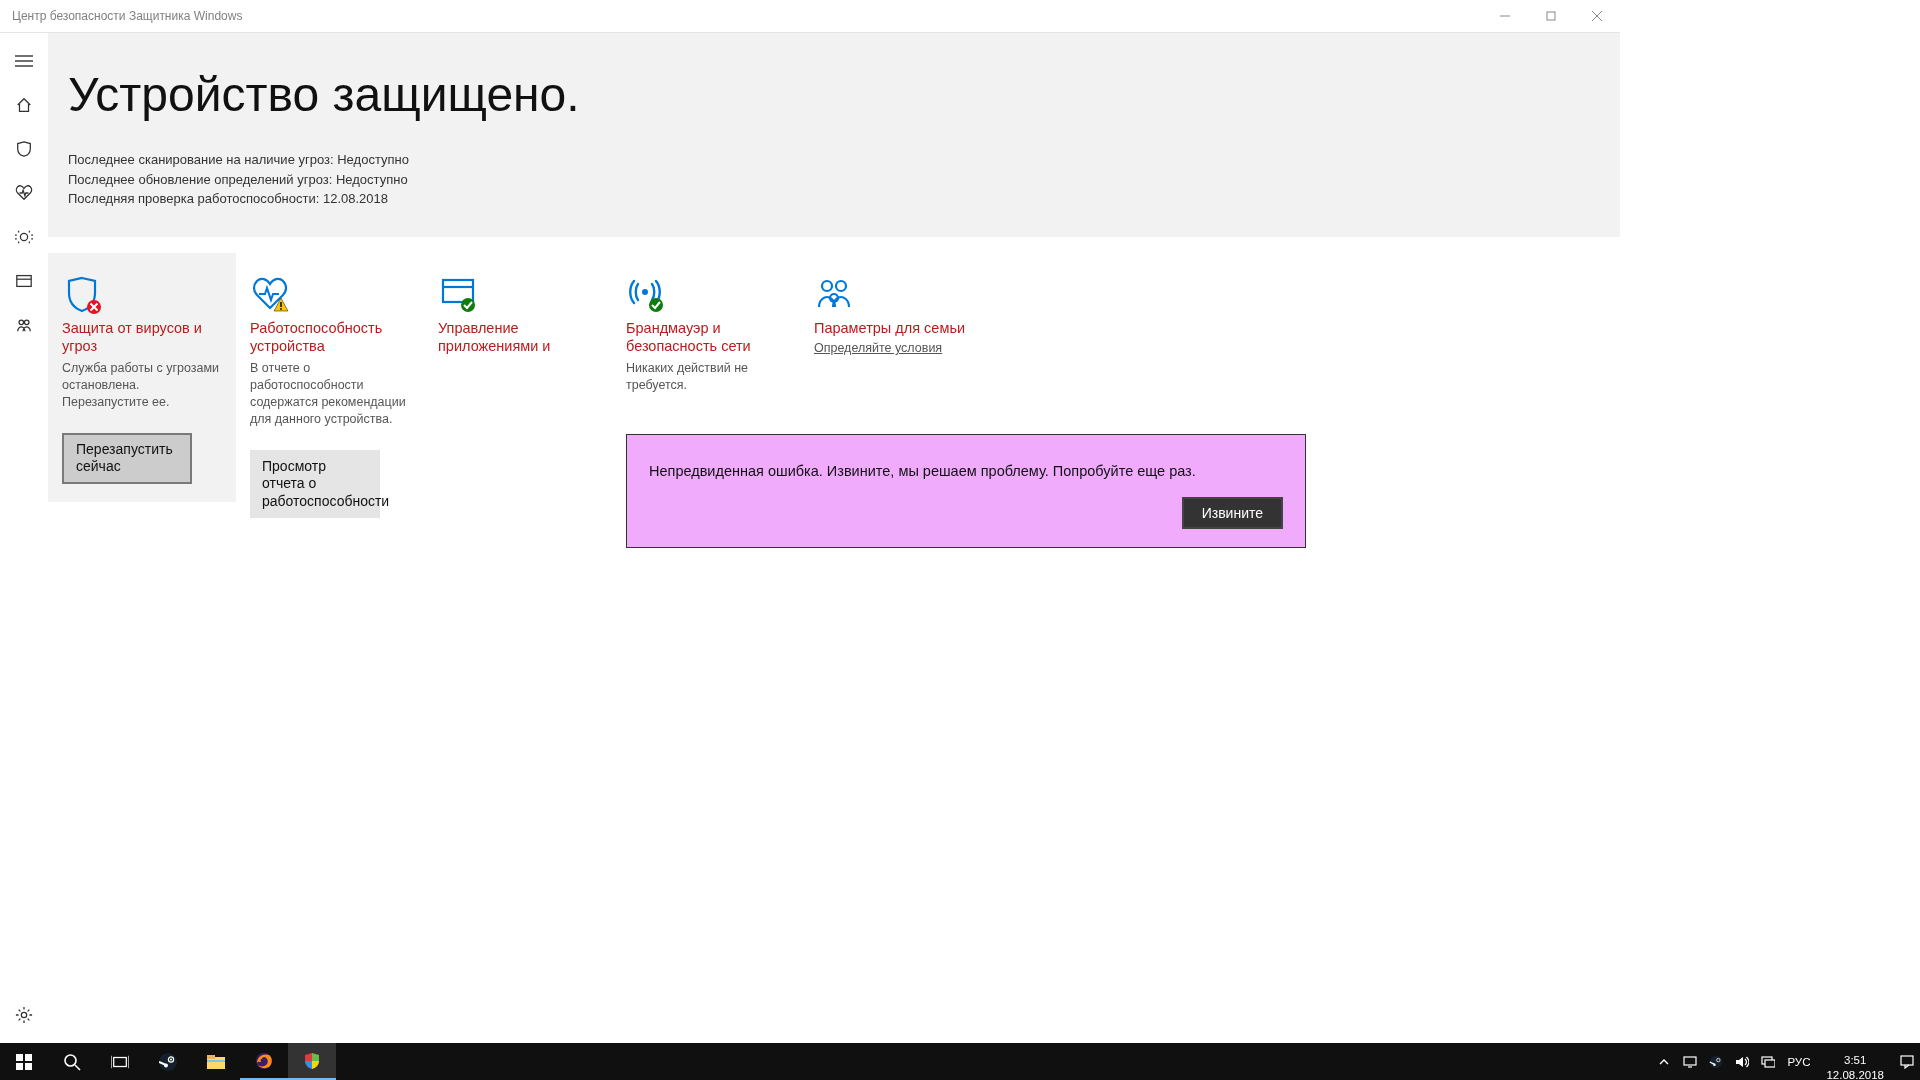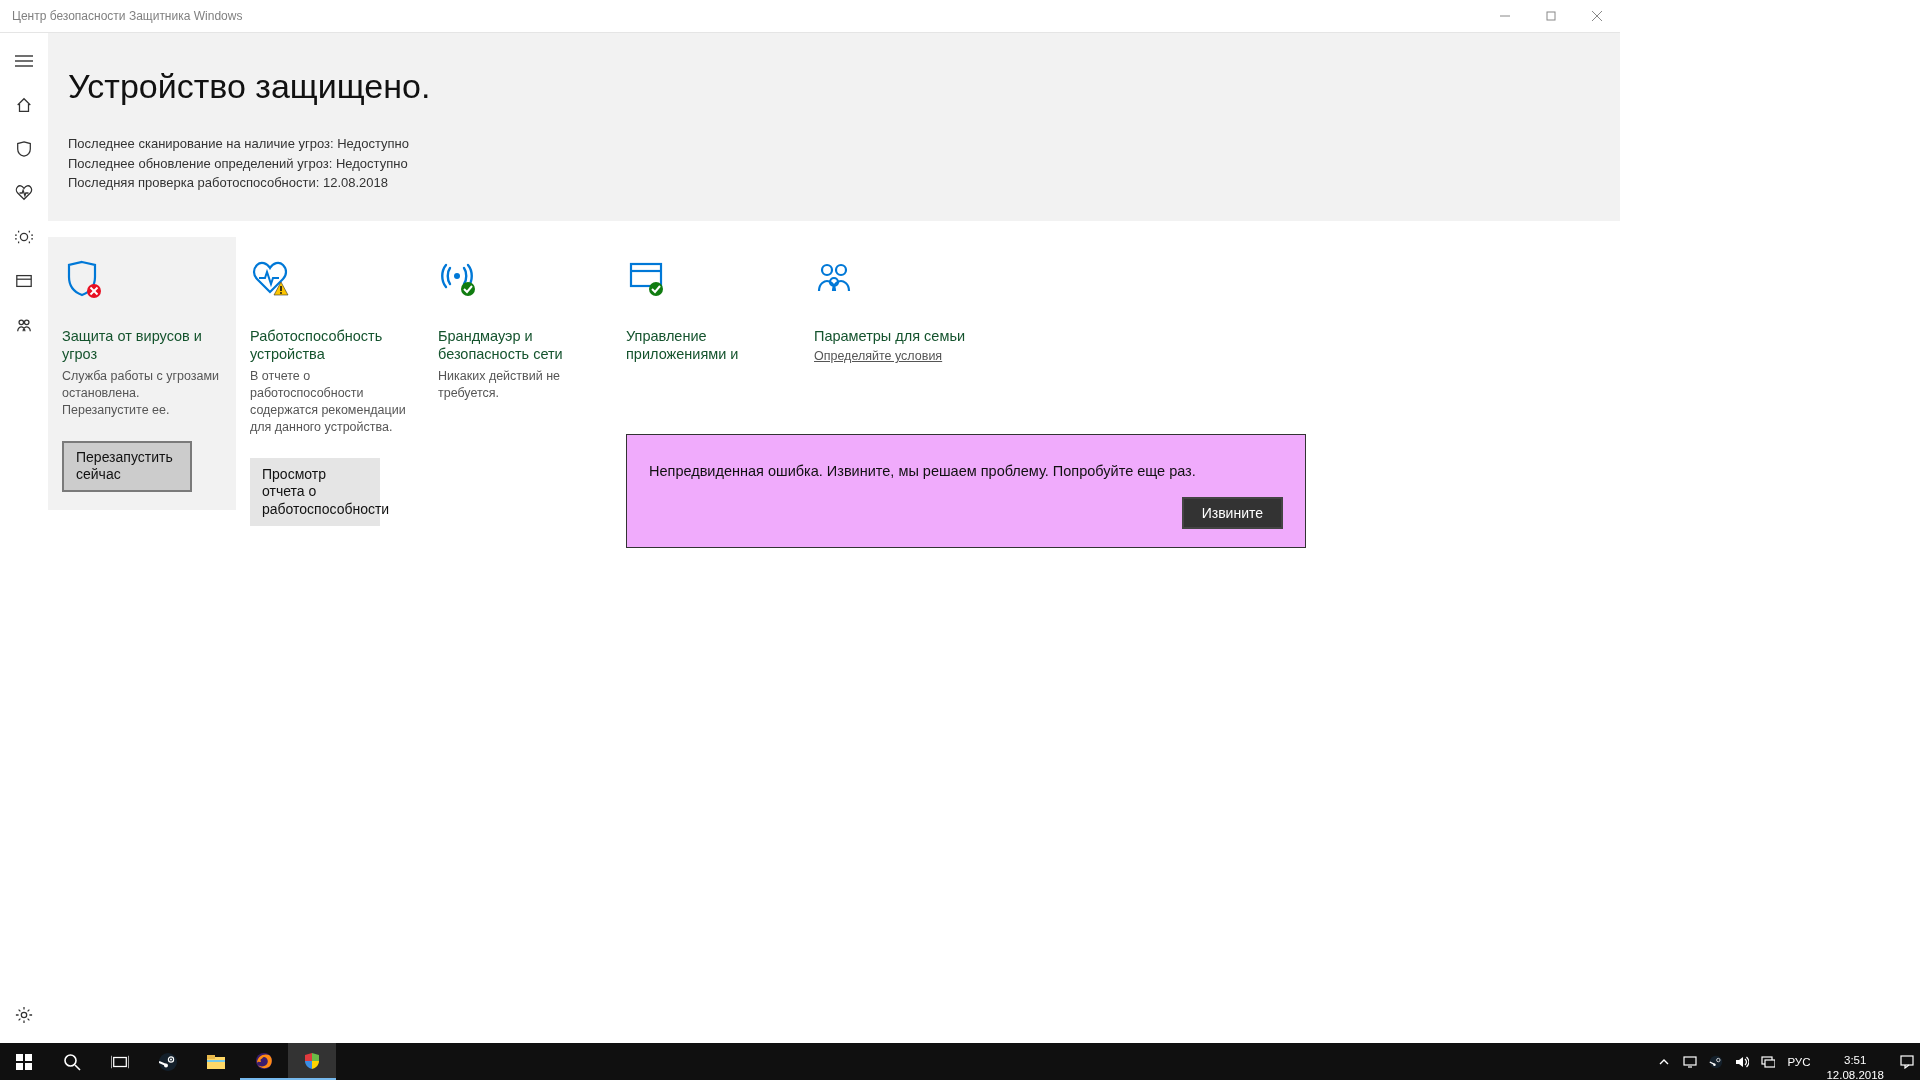--- a/index.html
+++ b/index.html
@@ -10,27 +10,27 @@
   .titlebar-btn { width: 46px; height: 33px; display: flex; align-items: center; justify-content: center; color: #888; }
   .titlebar-btn svg { width: 10px; height: 10px; }
   .body { flex: 1; display: flex; min-height: 0; }
   .sidebar { width: 48px; background: #fff; display: flex; flex-direction: column; align-items: center; padding-top: 6px; }
   .sidebar-item { width: 48px; height: 44px; display: flex; align-items: center; justify-content: center; color: #333; }
   .sidebar-item svg { width: 18px; height: 18px; stroke: #333; fill: none; stroke-width: 1.4; }
   .sidebar-item.hamburger svg { width: 18px; height: 14px; }
   .sidebar-settings { margin-top: auto; margin-bottom: 6px; }
   .content { flex: 1; display: flex; flex-direction: column; }
   .hero { background: #f2f2f2; padding: 34px 0 28px 20px; }
-  .page-title { font-size: 34px; font-weight: 300; color: #111; }
+  .page-title { font-size: 48px; font-weight: 300; color: #111; }
   .status-lines { margin-top: 28px; font-size: 13px; color: #333; line-height: 1.5; }
   .tiles { display: flex; padding: 16px 0 0 0; align-items: flex-start; }
   .tile { width: 188px; padding: 18px 14px 18px 14px; }
   .tile.highlight { background: #f2f2f2; }
   .tile-icon { height: 48px; display: flex; align-items: center; }
-  .tile-title { font-size: 14.5px; color: #14532d; margin-top: 24px; line-height: 1.3; }
+  .tile-title { font-size: 14.5px; color: #b91c1c; margin-top: 0; line-height: 1.3; }
   .tile-desc { font-size: 12.5px; color: #555; margin-top: 4px; line-height: 1.35; }
   .tile-link { font-size: 12.5px; color: #555; text-decoration: underline; margin-top: 4px; display: inline-block; }
   .tile-button { display: inline-block; margin-top: 22px; border: 2px solid #7a7a7a; background: #ccc; padding: 6px 12px; font-size: 14px; color: #111; max-width: 130px; line-height: 1.25; }
   .tile-button.light { background: #e5e5e5; border: none; padding: 8px 12px; max-width: 130px; }
   .dialog { position: absolute; left: 626px; top: 434px; width: 680px; border: 1px solid #333; background: #f0abfc; padding: 28px 22px 18px 22px; }
   .dialog-text { font-size: 14.5px; color: #111; }
   .dialog-actions { display: flex; justify-content: flex-end; margin-top: 18px; }
   .dialog-button { background: #333; color: #fff; border: 2px solid #444; padding: 6px 18px; font-size: 14px; }
   .taskbar { position: absolute; left: 0; top: 1043px; width: 1920px; height: 37px; background: #101010; display: flex; align-items: center; }
   .task-item { width: 48px; height: 37px; display: flex; align-items: center; justify-content: center; }
@@ -168,50 +168,50 @@
             </svg>
           </div>
           <div class="tile-title">Работоспособность устройства</div>
           <div class="tile-desc">В отчете о работоспособности содержатся рекомендации для данного устройства.</div>
           <div class="tile-button light">Просмотр отчета о работоспособности</div>
         </div>
 
         <div class="tile">
           <div class="tile-icon">
             <svg width="44" height="40" viewBox="0 0 44 40">
+              <rect x="5" y="5" width="30" height="22" fill="none" stroke="#0078d7" stroke-width="2.2"></rect>
+              <line x1="5" y1="12" x2="35" y2="12" stroke="#0078d7" stroke-width="2.2"></line>
+              <circle cx="30" cy="30" r="7" fill="#107c10"></circle>
+              <path d="M26 30 L29 33 L34 27" fill="none" stroke="#fff" stroke-width="2"></path>
+            </svg>
+          </div>
+          <div class="tile-title">Управление приложениями и</div>
+        </div>
+
+        <div class="tile">
+          <div class="tile-icon">
+            <svg width="44" height="40" viewBox="0 0 44 40">
               <g fill="none" stroke="#0078d7" stroke-width="2.4" stroke-linecap="round">
                 <path d="M12 9 C9 13 9 21 12 25"></path>
                 <path d="M8 6 C3 12 3 22 8 28"></path>
                 <path d="M26 9 C29 13 29 21 26 25"></path>
                 <path d="M30 6 C35 12 35 22 30 28"></path>
               </g>
               <circle cx="19" cy="17" r="3" fill="#0078d7"></circle>
               <circle cx="30" cy="30" r="7" fill="#107c10"></circle>
               <path d="M26 30 L29 33 L34 27" fill="none" stroke="#fff" stroke-width="2"></path>
             </svg>
           </div>
           <div class="tile-title">Брандмауэр и безопасность сети</div>
           <div class="tile-desc">Никаких действий не требуется.</div>
         </div>
 
         <div class="tile">
           <div class="tile-icon">
             <svg width="44" height="40" viewBox="0 0 44 40">
-              <rect x="5" y="5" width="30" height="22" fill="none" stroke="#0078d7" stroke-width="2.2"></rect>
-              <line x1="5" y1="12" x2="35" y2="12" stroke="#0078d7" stroke-width="2.2"></line>
-              <circle cx="30" cy="30" r="7" fill="#107c10"></circle>
-              <path d="M26 30 L29 33 L34 27" fill="none" stroke="#fff" stroke-width="2"></path>
-            </svg>
-          </div>
-          <div class="tile-title">Управление приложениями и</div>
-        </div>
-
-        <div class="tile">
-          <div class="tile-icon">
-            <svg width="44" height="40" viewBox="0 0 44 40">
               <g fill="none" stroke="#0078d7" stroke-width="2.2">
                 <circle cx="13" cy="11" r="5"></circle>
                 <circle cx="27" cy="11" r="5"></circle>
                 <circle cx="20" cy="23" r="4"></circle>
                 <path d="M5 32 C5 24 11 22 13 22 C15 22 21 24 21 32"></path>
                 <path d="M19 32 C19 24 25 22 27 22 C29 22 35 24 35 32"></path>
               </g>
             </svg>
           </div>
           <div class="tile-title">Параметры для семьи</div>

